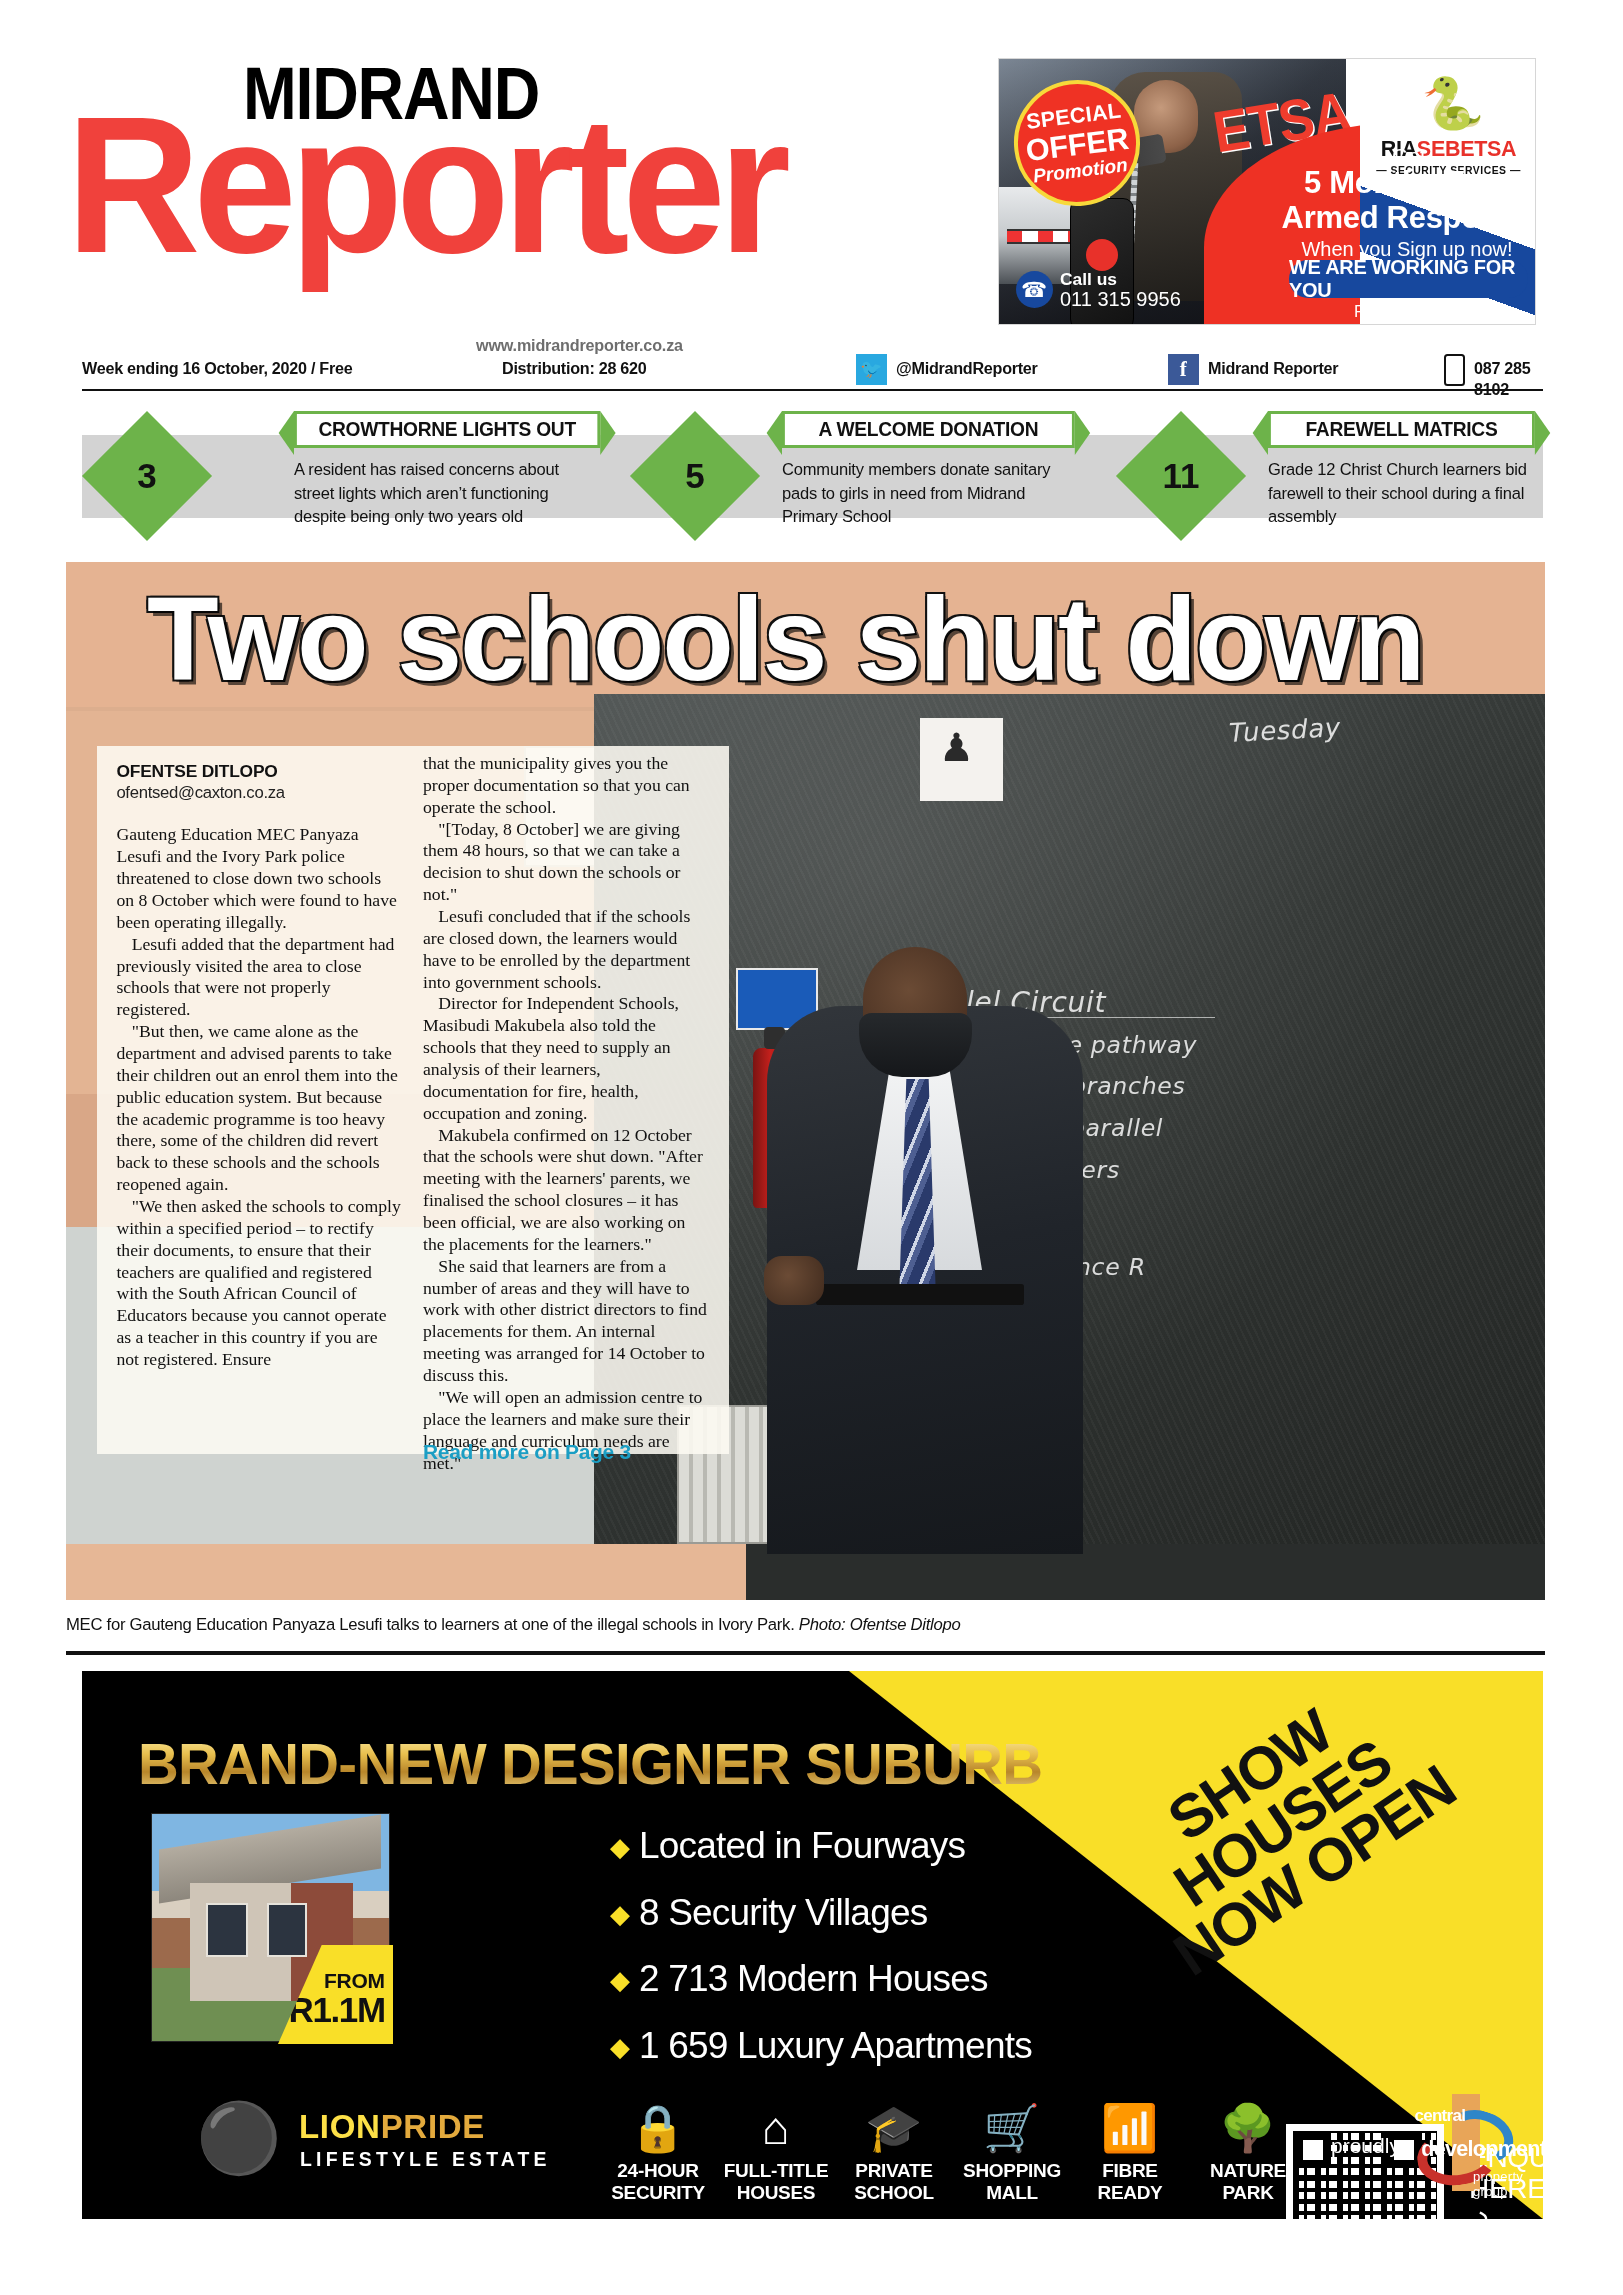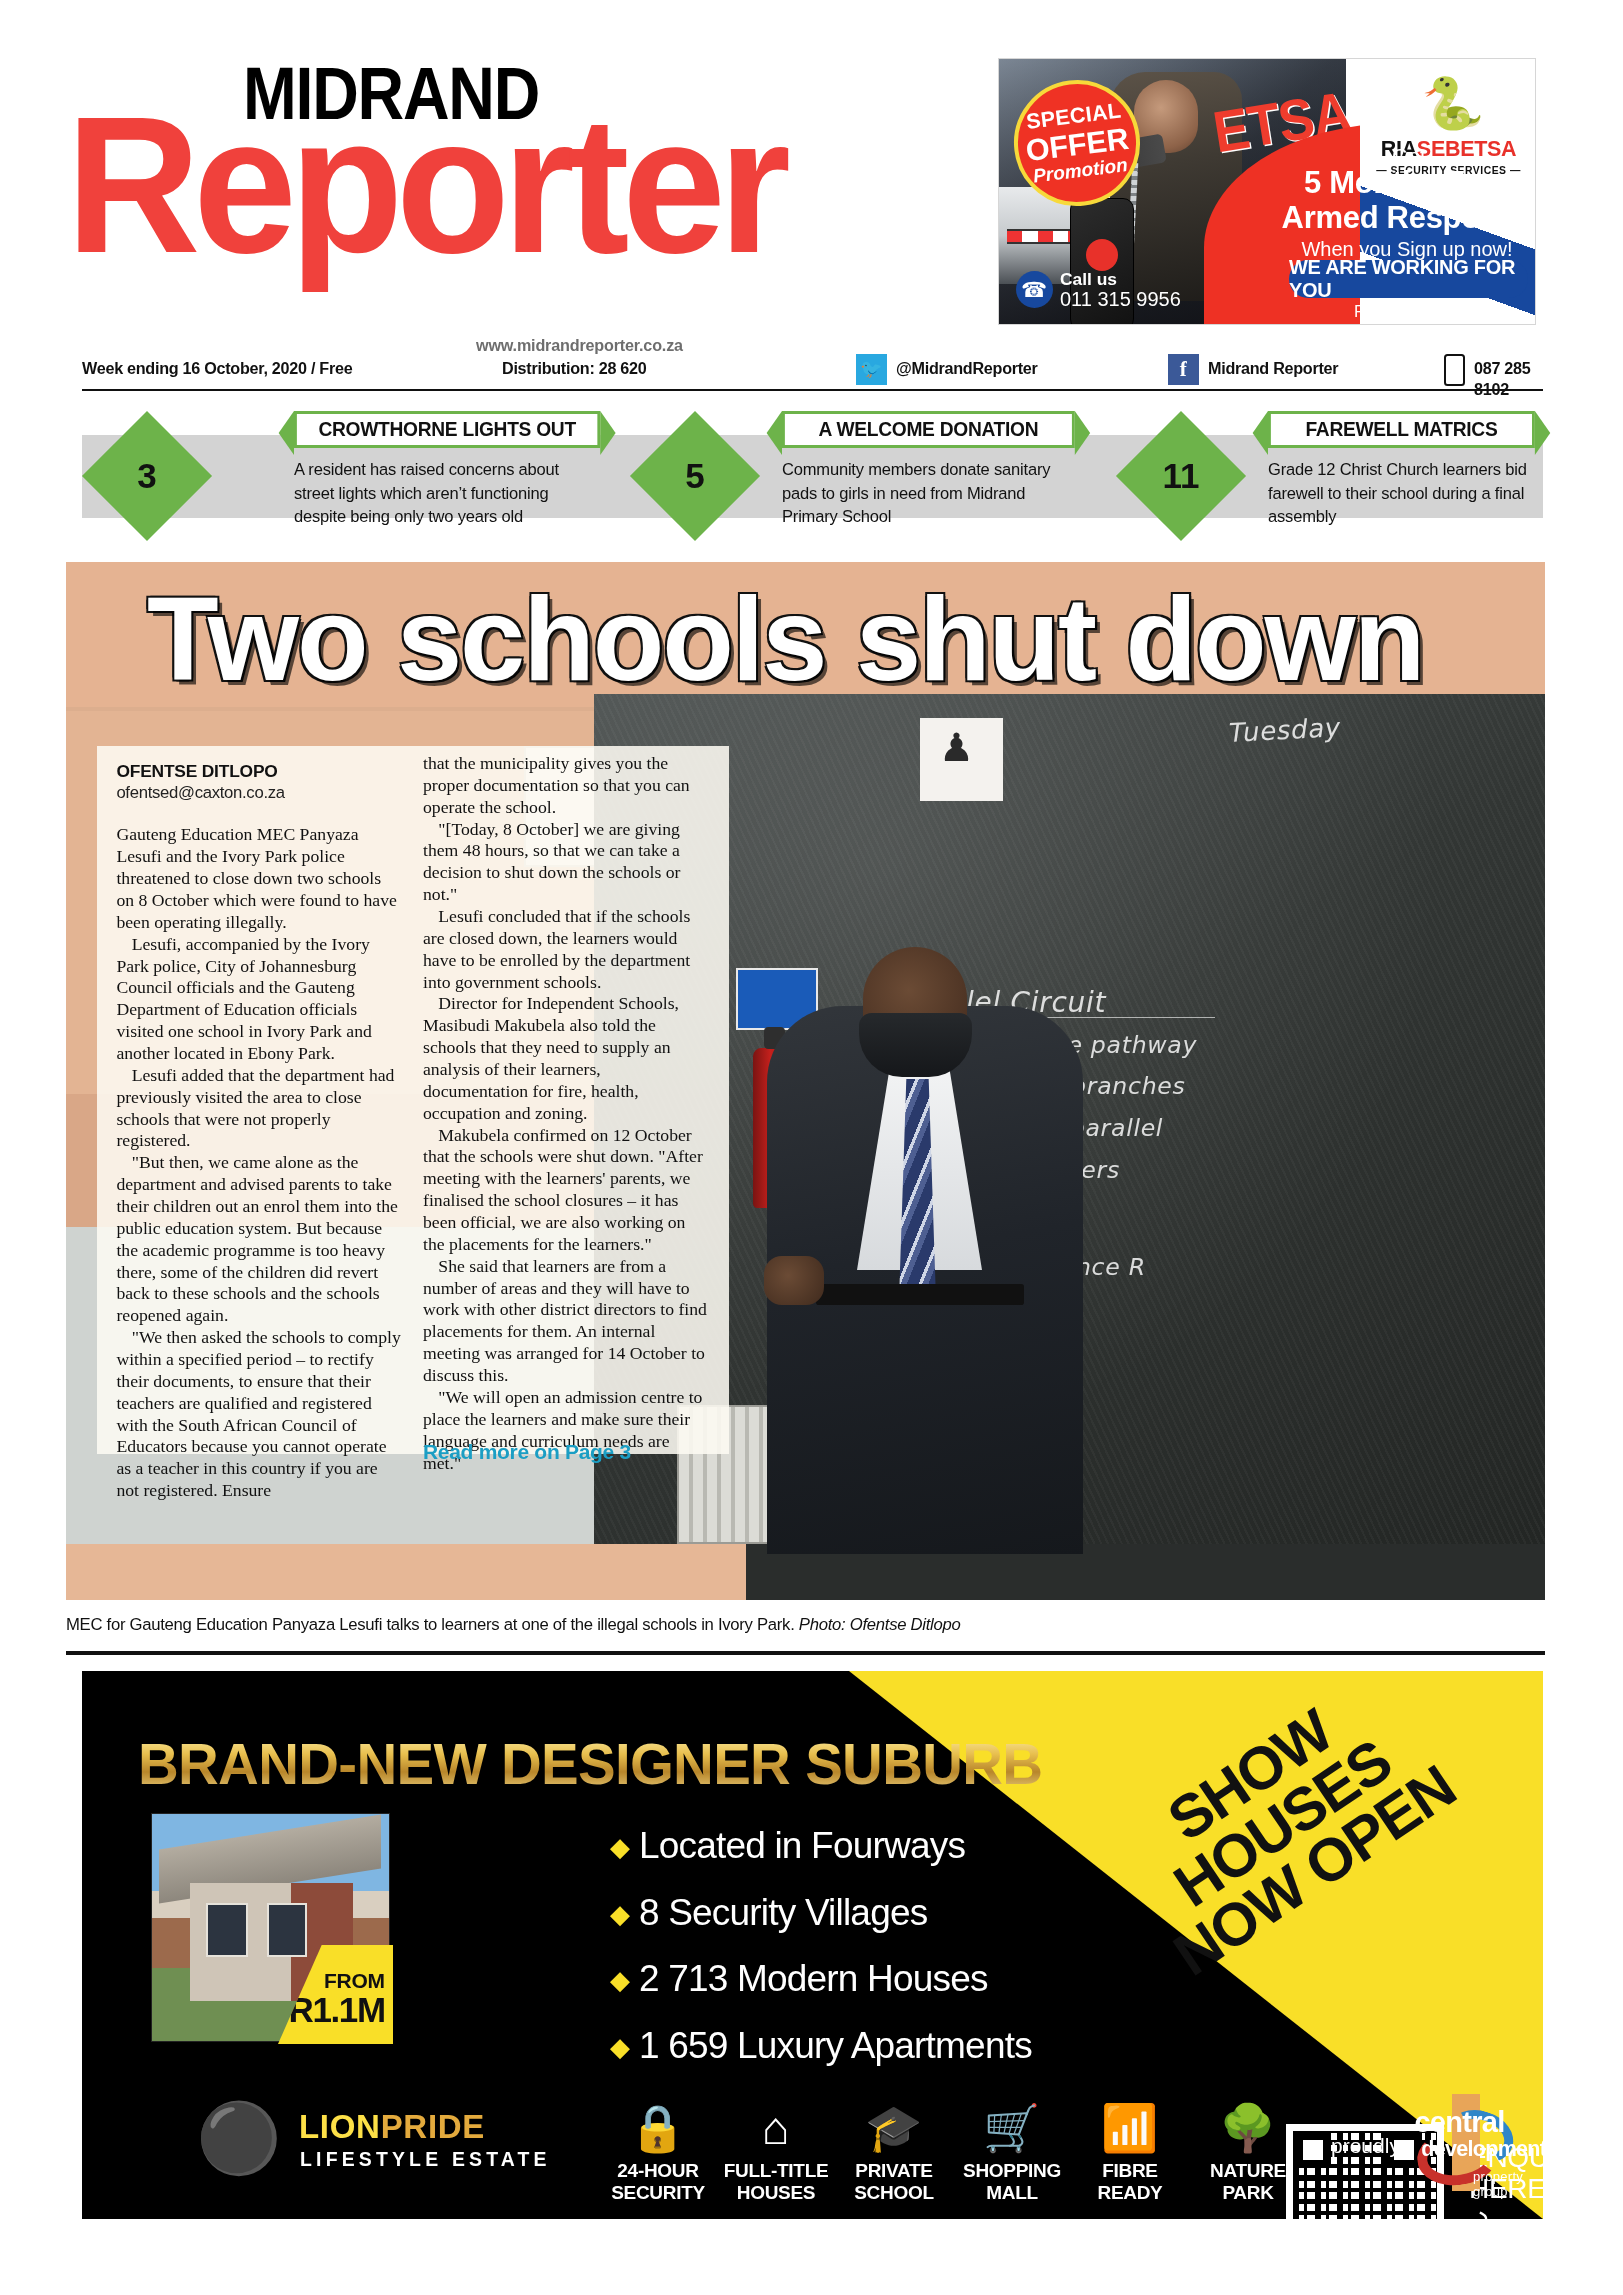--- a/index.html
+++ b/index.html
@@ -428,21 +428,21 @@
   .cd-mark{
     position:absolute; left:82px; top:4.2px; width:104px; height:103px;
   }
   .cd-bar{ position:absolute; left:39px; top:2.8px; width:28px; height:97px; background:#e8a558; }
   .cd-blue{ position:absolute; left:33px; top:19.4px; width:68px; height:51px;
     border:9px solid #2f86c8; border-radius:50%; border-left-color:transparent;
     border-bottom-color:transparent; transform:rotate(18deg); }
   .cd-red{ position:absolute; left:4.2px; top:37px; width:82px; height:57px;
     border:10.4px solid #c8312b; border-radius:50%; border-top-color:transparent;
     border-right-color:transparent; transform:rotate(-8deg); }
-  .cd-t1{ position:absolute; left:1.4px; top:15.3px; font-size:29px; font-weight:bold; color:#fff;
+  .cd-t1{ position:absolute; left:1.4px; top:15.3px; font-size:17px; font-weight:bold; color:#fff;
     letter-spacing:-0.7px; }
   .cd-t2{ position:absolute; left:8.3px; top:46px; font-size:21.5px; font-weight:bold; color:#fff;
     letter-spacing:-0.7px; }
   .cd-t3{ position:absolute; left:60px; top:78px; font-size:13px; color:#fff; letter-spacing:0.3px; }
 </style>
 </head>
 <body>
 
 <div class="masthead">
   <div class="logo-block">
@@ -561,21 +561,20 @@
     <div class="man-hand"></div>
   </div>
 
   <div class="headline">Two schools shut down</div>
 
   <div class="textbox">
     <div class="col c1">
       <div class="byline-name">OFENTSE DITLOPO</div>
       <div class="byline-mail">ofentsed@caxton.co.za</div>
       <p class="nind">Gauteng Education MEC Panyaza Lesufi and the Ivory Park police threatened to close down two schools on 8 October which were found to have been operating illegally.</p>
-      <p>Lesufi, accompanied by the Ivory Park police, City of Johannesburg Council officials and the Gauteng Department of Education officials visited one school in Ivory Park and another located in Ebony Park.</p>
       <p>Lesufi added that the department had previously visited the area to close schools that were not properly registered.</p>
       <p>"But then, we came alone as the department and advised parents to take their children out an enrol them into the public education system. But because the academic programme is too heavy there, some of the children did revert back to these schools and the schools reopened again.</p>
       <p>"We then asked the schools to comply within a specified period – to rectify their documents, to ensure that their teachers are qualified and registered with the South African Council of Educators because you cannot operate as a teacher in this country if you are not registered. Ensure</p>
     </div>
     <div class="col c2">
       <p class="nind">that the municipality gives you the proper documentation so that you can operate the school.</p>
       <p>"[Today, 8 October] we are giving them 48 hours, so that we can take a decision to shut down the schools or not."</p>
       <p>Lesufi concluded that if the schools are closed down, the learners would have to be enrolled by the department into government schools.</p>
       <p>Director for Independent Schools, Masibudi Makubela also told the schools that they need to supply an analysis of their learners, documentation for fire, health, occupation and zoning.</p>
       <p>Makubela confirmed on 12 October that the schools were shut down. "After meeting with the learners' parents, we finalised the school closures – it has been official, we are also working on the placements for the learners."</p>

